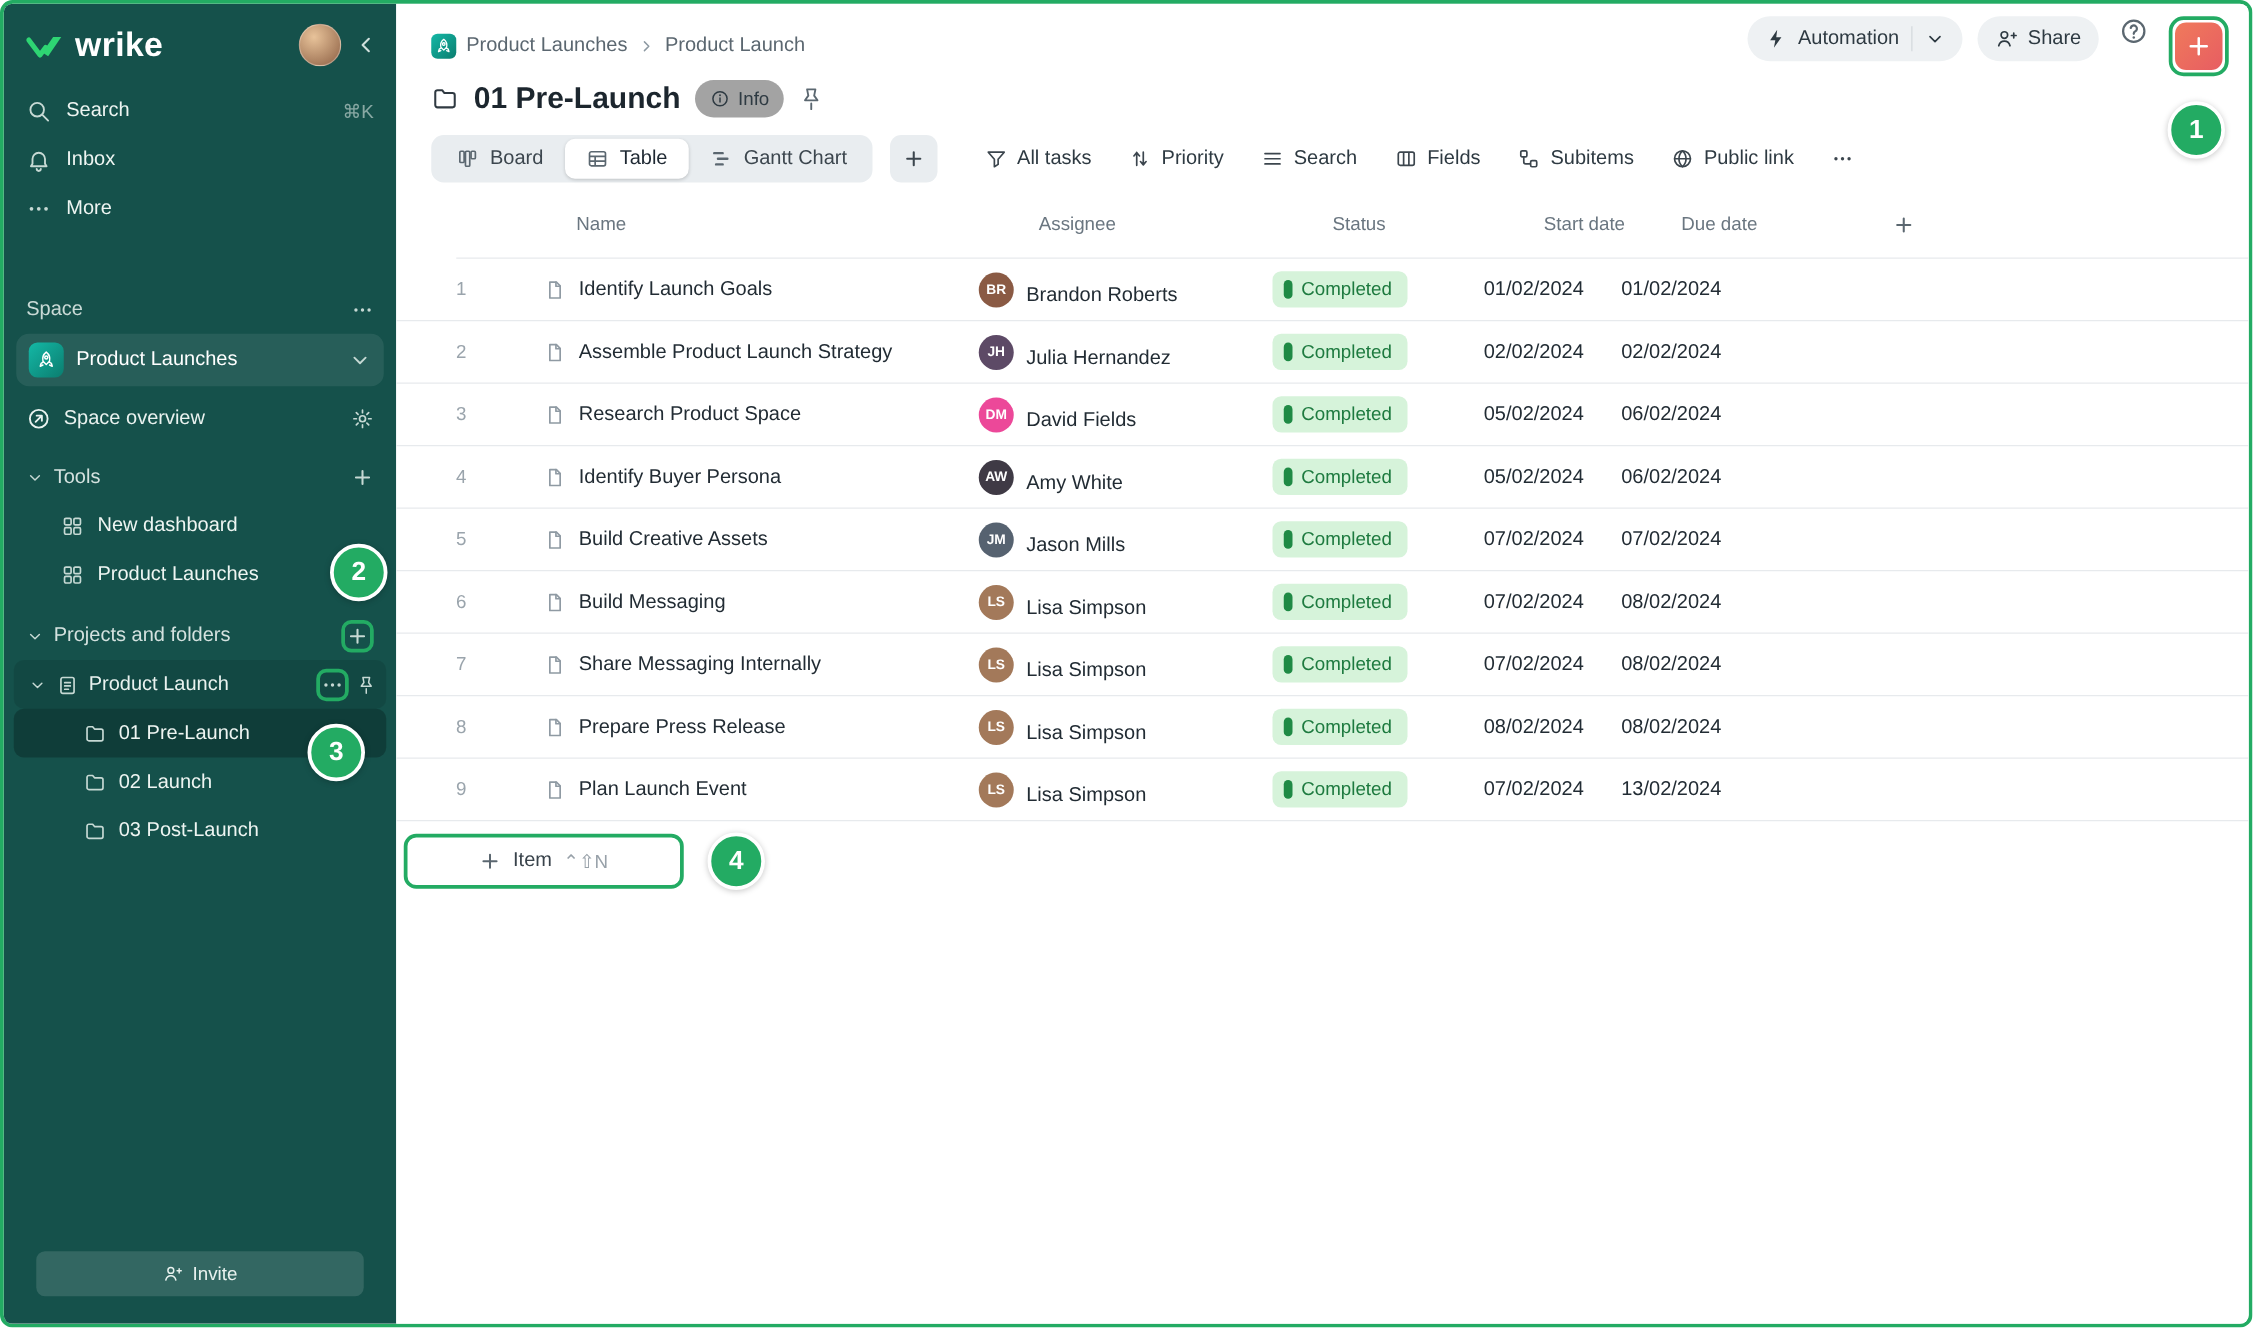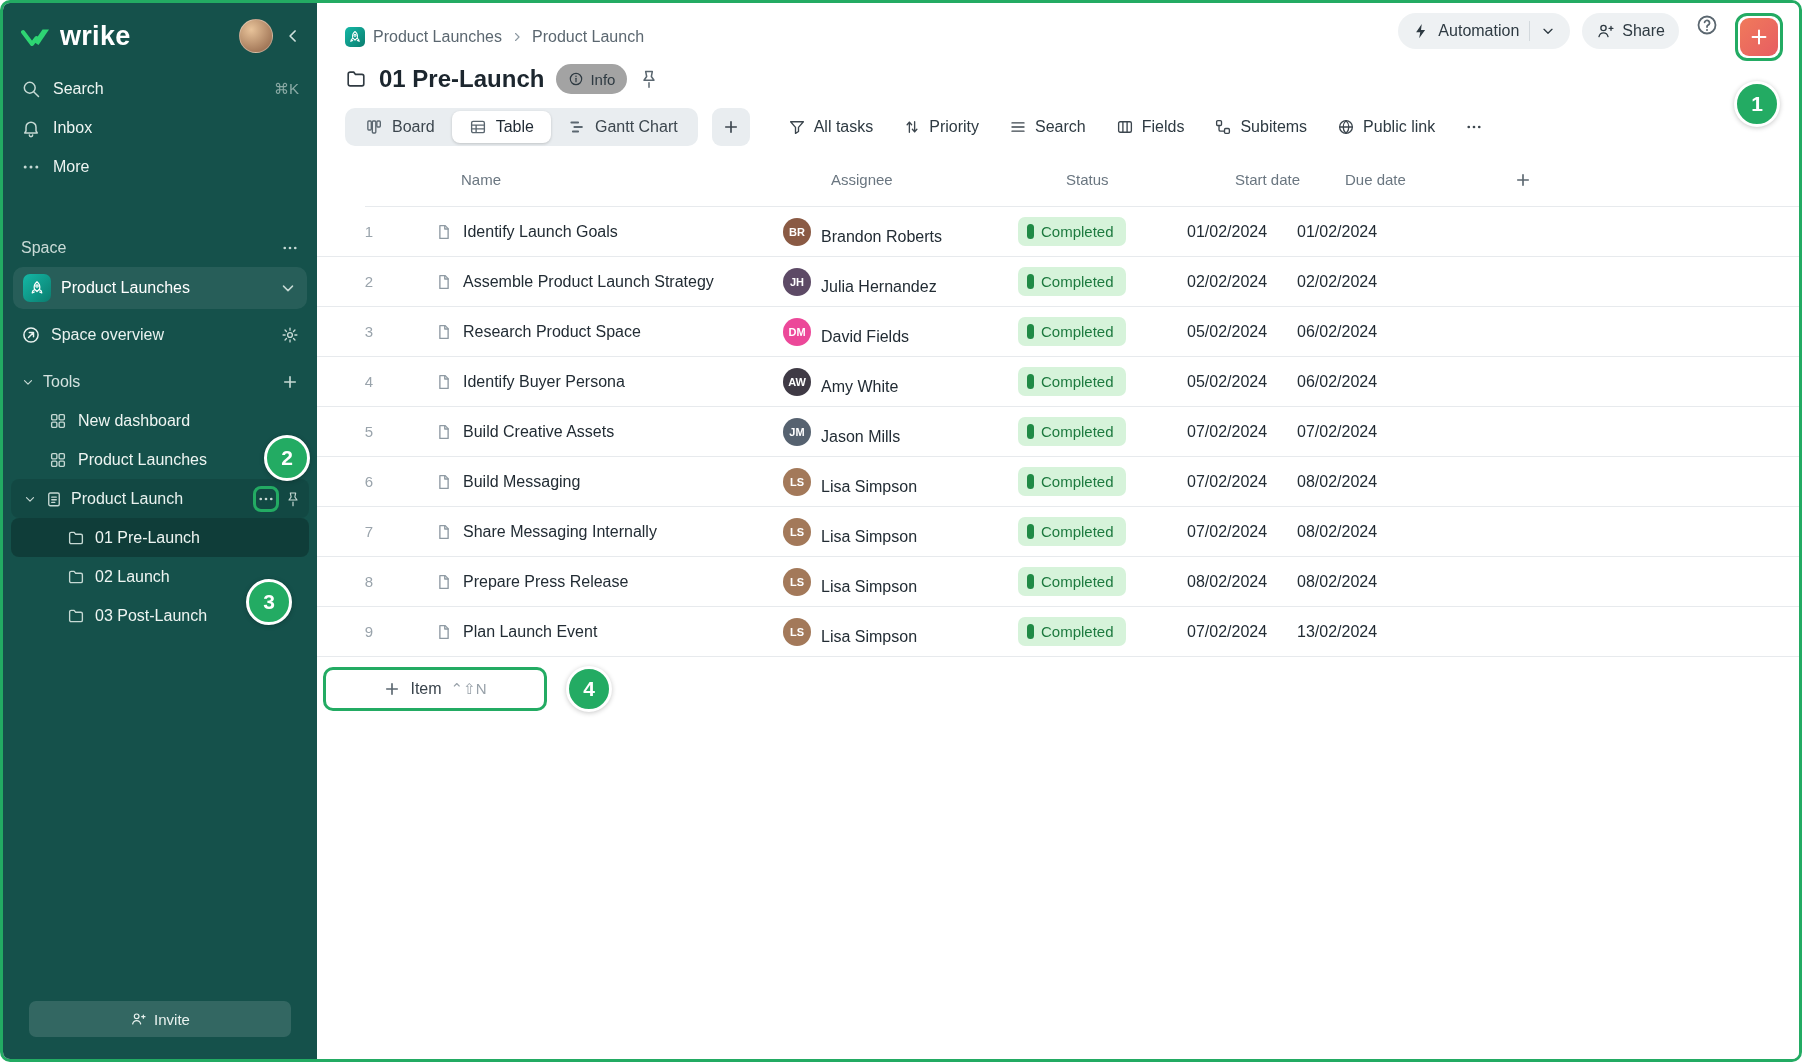--- a/index.html
+++ b/index.html
@@ -395,20 +395,33 @@
         </svg>
       <span>New dashboard</span>
     </div>
     <div class="sb-tool">
       <svg class="ic ic18">
           <use href="#i-grid"></use>
         </svg>
       <span>Product Launches</span>
     </div>
 
+    <div class="sb-group-head" style="margin-top:10px">
+      <svg class="ic ic14 ic-ch">
+          <use href="#i-chevron-down"></use>
+        </svg>
+      <span>Projects and folders</span>
+      <span class="trail">
+        <span class="hl-sm">
+          <svg class="ic ic18">
+              <use href="#i-plus"></use>
+            </svg>
+        </span>
+      </span>
+    </div>
 
     <div class="sb-project">
       <svg class="ic ic14">
           <use href="#i-chevron-down"></use>
         </svg>
       <svg class="ic ic18">
           <use href="#i-clipboard"></use>
         </svg>
       <span>Product Launch</span>
       <span class="trail">

